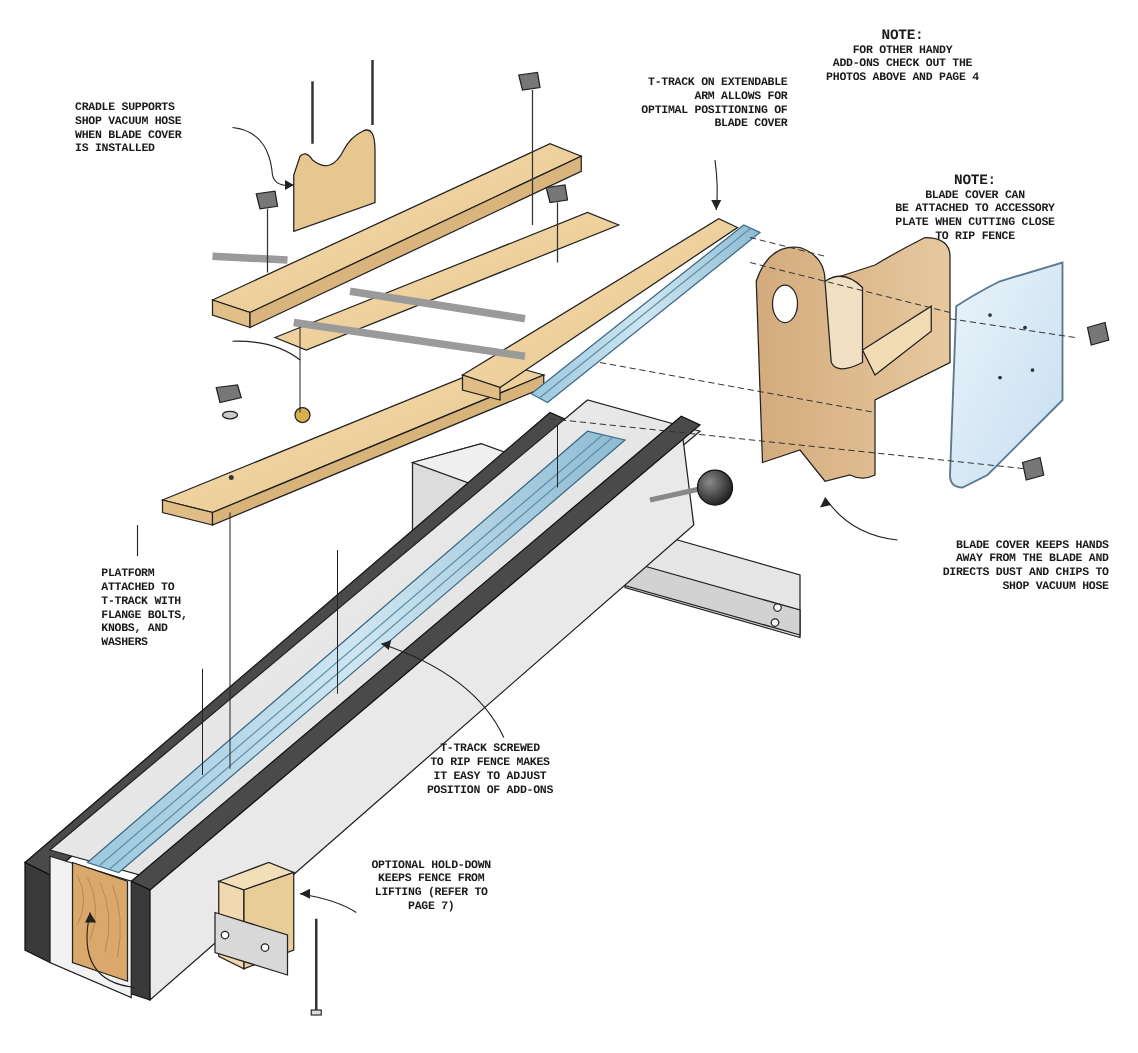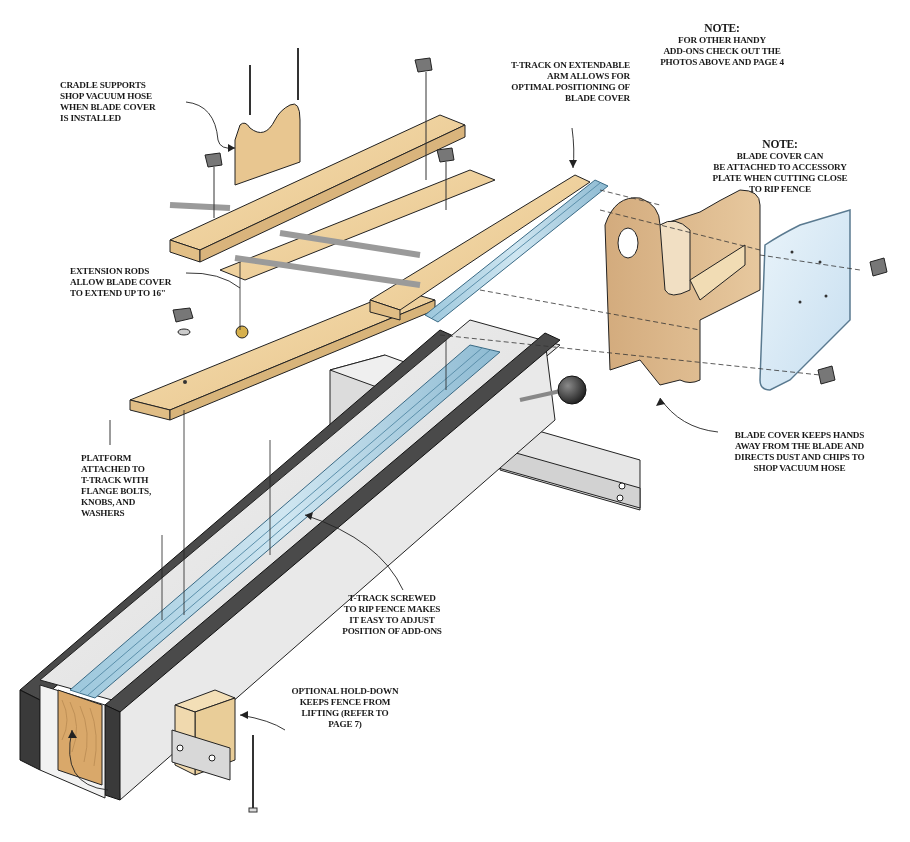--- a/index.html
+++ b/index.html
@@ -1,20 +1,20 @@
 <!DOCTYPE html>
 <html><head>
 <meta charset="utf-8">
 <style>
   html, body { margin: 0; padding: 0; background: #ffffff; }
   body { width: 910px; height: 842px; position: relative; overflow: hidden; }
   #stage { position: absolute; left: 0; top: 0; width: 910px; height: 842px; }
   .label {
     position: absolute;
-    font-family: Liberation Serif, serif;
+    font-family: Liberation Mono, monospace;
     font-weight: bold;
     font-size: 9.2px;
     line-height: 11px;
     color: #1a1a1a;
     letter-spacing: -0.2px;
     white-space: pre-line;
     text-transform: uppercase;
   }
   .center { text-align: center; }
   .note-word { font-size: 11.5px; font-weight: bold; }
@@ -218,32 +218,29 @@
   <div class="label" style="left:60px; top:80px; width:130px;">CRADLE SUPPORTS
 SHOP VACUUM HOSE
 WHEN BLADE COVER
 IS INSTALLED</div>
 
   <div class="label center" style="left:470px; top:60px; width:160px;text-align:right;">T-TRACK ON EXTENDABLE
 ARM ALLOWS FOR
 OPTIMAL POSITIONING OF
 BLADE COVER</div>
 
-  <div class="label" style="left:70px; top:266px; width:130px;">EXTENSION RODS
-ALLOW BLADE COVER
-TO EXTEND UP TO 16"</div>
 
   <div class="label" style="left:81px; top:453px; width:100px;">PLATFORM
 ATTACHED TO
 T-TRACK WITH
 FLANGE BOLTS,
 KNOBS, AND
 WASHERS</div>
 
-  <div class="label center" style="left:712px; top:430px; width:175px;">BLADE COVER KEEPS HANDS
+  <div class="label center" style="left:712px; top:430px; width:175px;text-align:right;">BLADE COVER KEEPS HANDS
 AWAY FROM THE BLADE AND
 DIRECTS DUST AND CHIPS TO
 SHOP VACUUM HOSE</div>
 
   <div class="label center" style="left:322px; top:593px; width:140px;">T-TRACK SCREWED
 TO RIP FENCE MAKES
 IT EASY TO ADJUST
 POSITION OF ADD-ONS</div>
 
   <div class="label center" style="left:280px; top:686px; width:130px;">OPTIONAL HOLD-DOWN

